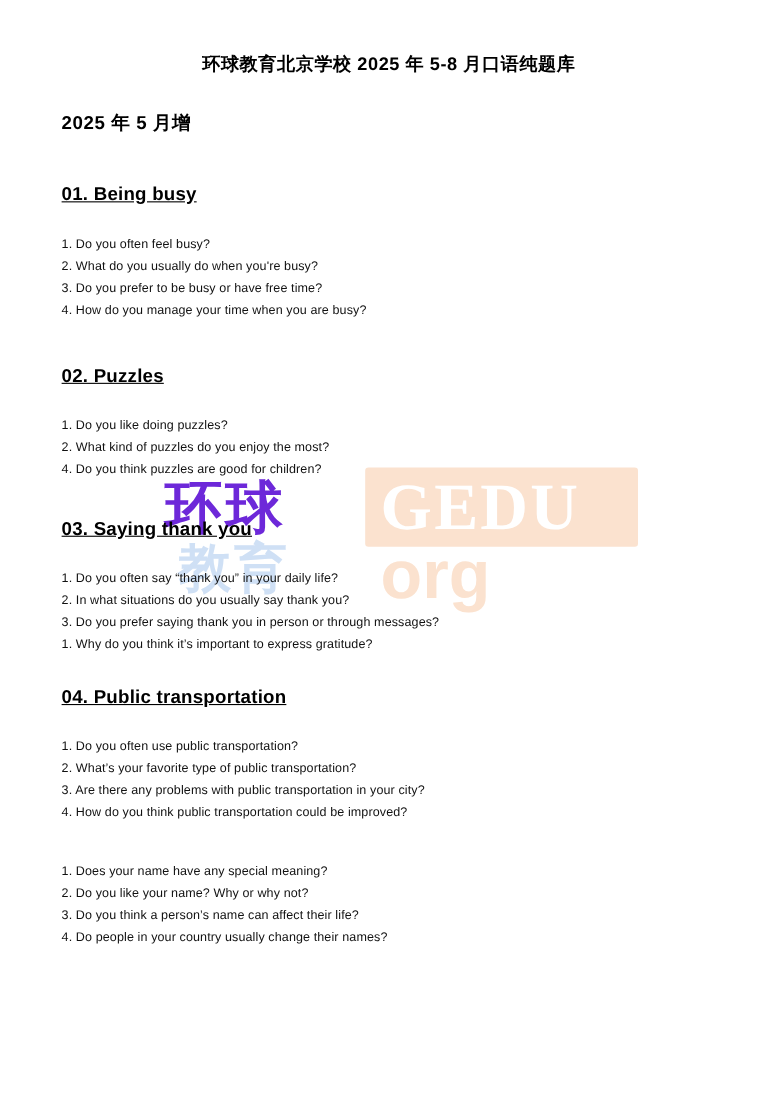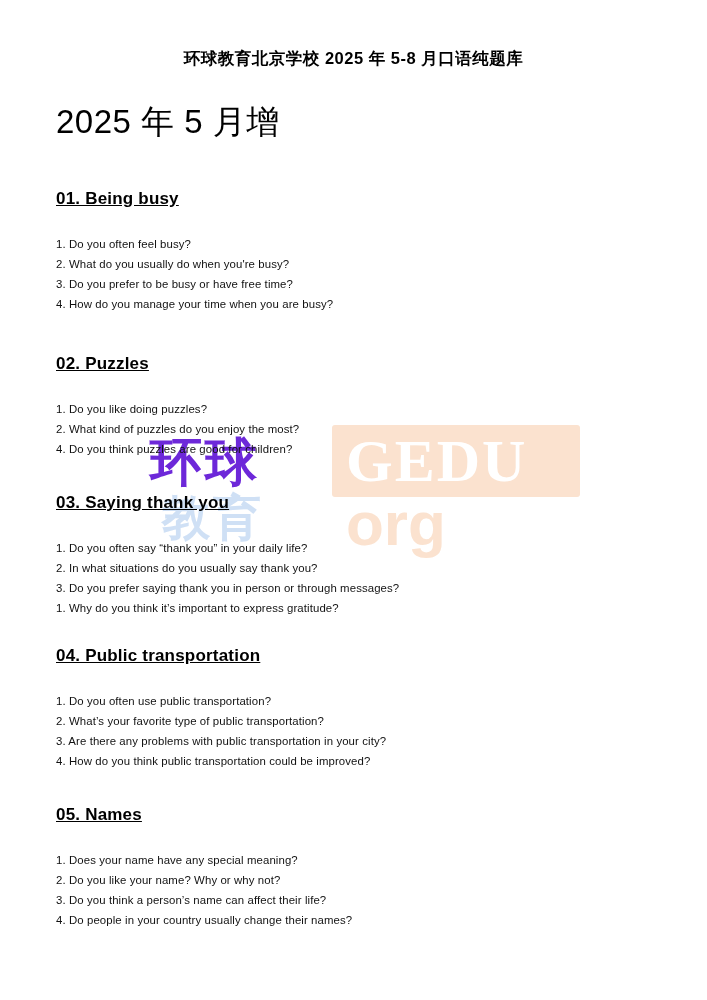--- a/index.html
+++ b/index.html
@@ -98,22 +98,22 @@
   }
   .doc-header {
     text-align: center;
     font-size: 16.5px;
     font-weight: bold;
     letter-spacing: 0.5px;
     margin: 0 0 30px 0;
     color: #000;
   }
   .doc-title {
-    font-size: 33px;
-    font-weight: normal;
+    font-size: 17px;
+    font-weight: bold;
     margin: 0 0 44px 0;
     letter-spacing: 0.5px;
   }
   .section {
     margin-bottom: 26px;
   }
   .section-title {
     font-size: 17px;
     font-weight: bold;
     margin: 0 0 26px 0;
@@ -189,21 +189,20 @@
       <h2 class="section-title">04. Public transportation</h2>
       <ul class="q-list">
         <li class="q-item">1.  Do you often use public transportation?</li>
         <li class="q-item">2.  What’s your favorite type of public transportation?</li>
         <li class="q-item">3.  Are there any problems with public transportation in your city?</li>
         <li class="q-item">4.  How do you think public transportation could be improved?</li>
       </ul>
     </div>
 
     <div class="section">
-      <h2 class="section-title">05. Names</h2>
       <ul class="q-list">
         <li class="q-item">1.  Does your name have any special meaning?</li>
         <li class="q-item">2.  Do you like your name? Why or why not?</li>
         <li class="q-item">3.  Do you think a person’s name can affect their life?</li>
         <li class="q-item">4.  Do people in your country usually change their names?</li>
       </ul>
     </div>
 
   </div>
 </div>

